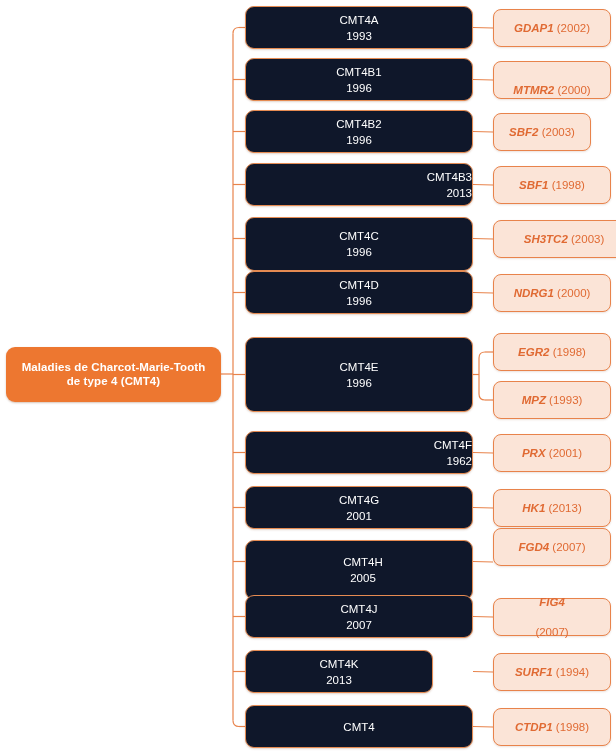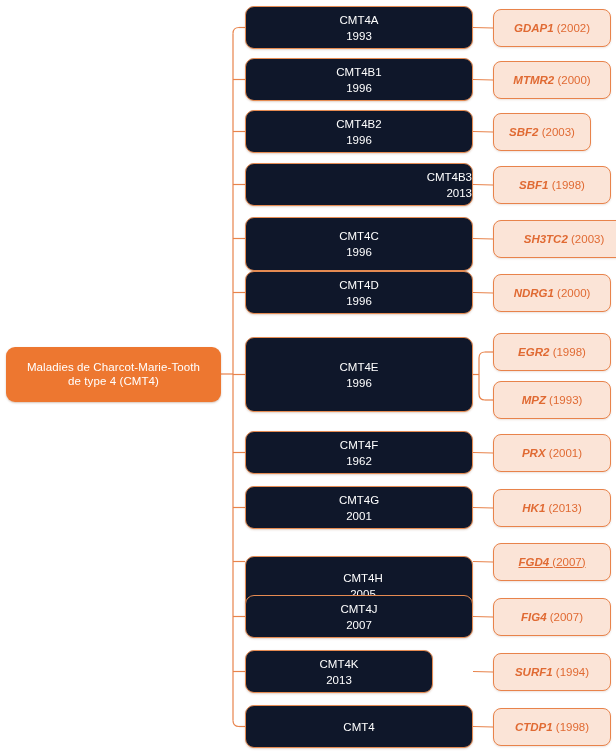--- a/index.html
+++ b/index.html
@@ -32,21 +32,21 @@
     flex-direction: column;
     align-items: center;
     justify-content: center;
     text-align: center;
   }
   
   .root-node {
     background: #ED7730;
     border-radius: 9px;
     color: #ffffff;
-    font-weight: normal;
+    font-weight: bold;
     font-size: 11.5px;
     line-height: 14px;
     letter-spacing: 0.1px;
     box-shadow: 0 1px 2px rgba(120,60,20,0.30);
     padding: 2px 0;
   }
   .root-line { display: block; white-space: nowrap; }
   
   .mid-node {
     background: #0f172a;
@@ -124,21 +124,21 @@
       </div>
       <div class="node mid-node" style="left: 245px; top: 6px; width: 228px; height: 43px;">
         <span class="mid-line">CMT4A</span>
         <span class="mid-line">1993</span>
       </div>
       <div class="node gene-node" style="left: 493px; top: 9px; width: 118px; height: 38px; flex-direction: row;"><span class="gene-sym">GDAP1</span>&nbsp;<span class="gene-year">(2002)</span></div>
       <div class="node mid-node" style="left: 245px; top: 58px; width: 228px; height: 43px; text-align: right;">
         <span class="mid-line">CMT4B1</span>
         <span class="mid-line">1996</span>
       </div>
-      <div class="node gene-node" style="left: 493px; top: 61px; width: 118px; height: 38px; flex-direction: row;"><span class="gene-sym">MTMR2</span>&nbsp;<span class="gene-year">(2000)</span></div>
+      <div class="node gene-node" style="left: 493px; top: 61px; width: 118px; height: 38px; flex-direction: row; align-items: flex-end;"><span class="gene-sym">MTMR2</span>&nbsp;<span class="gene-year">(2000)</span></div>
       <div class="node mid-node" style="left: 245px; top: 110px; width: 228px; height: 43px;">
         <span class="mid-line">CMT4B2</span>
         <span class="mid-line">1996</span>
       </div>
       <div class="node gene-node" style="left: 493px; top: 113px; width: 98px; height: 38px; flex-direction: row;"><span class="gene-sym">SBF2</span>&nbsp;<span class="gene-year">(2003)</span></div>
       <div class="node mid-node" style="left: 245px; top: 163px; width: 228px; height: 43px; align-items: flex-end;">
         <span class="mid-line">CMT4B3</span>
         <span class="mid-line">2013</span>
       </div>
       <div class="node gene-node" style="left: 493px; top: 166px; width: 118px; height: 38px; flex-direction: row;"><span class="gene-sym">SBF1</span>&nbsp;<span class="gene-year">(1998)</span></div>
@@ -151,40 +151,40 @@
         <span class="mid-line">CMT4D</span>
         <span class="mid-line">1996</span>
       </div>
       <div class="node gene-node" style="left: 493px; top: 274px; width: 118px; height: 38px; flex-direction: row;"><span class="gene-sym">NDRG1</span>&nbsp;<span class="gene-year">(2000)</span></div>
       <div class="node mid-node" style="left: 245px; top: 337px; width: 228px; height: 75px;">
         <span class="mid-line">CMT4E</span>
         <span class="mid-line">1996</span>
       </div>
       <div class="node gene-node" style="left: 493px; top: 333px; width: 118px; height: 38px; flex-direction: row;"><span class="gene-sym">EGR2</span>&nbsp;<span class="gene-year">(1998)</span></div>
       <div class="node gene-node" style="left: 493px; top: 381px; width: 118px; height: 38px; flex-direction: row;"><span class="gene-sym">MPZ</span>&nbsp;<span class="gene-year">(1993)</span></div>
-      <div class="node mid-node" style="left: 245px; top: 431px; width: 228px; height: 43px;">
+      <div class="node mid-node" style="left: 245px; top: 431px; width: 228px; height: 43px; align-items: flex-end;">
         <span class="mid-line">CMT4F</span>
         <span class="mid-line">1962</span>
       </div>
       <div class="node gene-node" style="left: 493px; top: 434px; width: 118px; height: 38px; flex-direction: row;"><span class="gene-sym">PRX</span>&nbsp;<span class="gene-year">(2001)</span></div>
       <div class="node mid-node" style="left: 245px; top: 486px; width: 228px; height: 43px;">
         <span class="mid-line">CMT4G</span>
         <span class="mid-line">2001</span>
       </div>
       <div class="node gene-node" style="left: 493px; top: 489px; width: 118px; height: 38px; flex-direction: row;"><span class="gene-sym">HK1</span>&nbsp;<span class="gene-year">(2013)</span></div>
-      <div class="node mid-node" style="left: 245px; top: 556px; width: 228px; height: 60px; padding-left: 8px;">
+      <div class="node mid-node" style="left: 245px; top: 540px; width: 228px; height: 60px; padding-left: 8px;">
         <span class="mid-line">CMT4H</span>
         <span class="mid-line">2005</span>
       </div>
-      <div class="node gene-node" style="left: 493px; top: 543px; width: 118px; height: 38px; flex-direction: row; text-decoration: underline;"><span class="gene-sym">FGD4</span>&nbsp;<span class="gene-year">(2007)</span></div>
+      <div class="node gene-node" style="left: 493px; top: 528px; width: 118px; height: 38px; flex-direction: row;"><span class="gene-sym">FGD4</span>&nbsp;<span class="gene-year">(2007)</span></div>
       <div class="node mid-node" style="left: 245px; top: 595px; width: 228px; height: 43px;">
         <span class="mid-line">CMT4J</span>
         <span class="mid-line">2007</span>
       </div>
-      <div class="node gene-node" style="left: 493px; top: 598px; width: 118px; height: 38px; flex-direction: row;"><span class="gene-sym">FIG4</span>&nbsp;<span class="gene-year">(2007)</span></div>
+      <div class="node gene-node" style="left: 493px; top: 598px; width: 118px; height: 38px; flex-direction: column;"><span class="gene-sym">FIG4</span>&nbsp;<span class="gene-year">(2007)</span></div>
       <div class="node mid-node" style="left: 245px; top: 650px; width: 188px; height: 43px;">
         <span class="mid-line">CMT4K</span>
         <span class="mid-line">2013</span>
       </div>
       <div class="node gene-node" style="left: 493px; top: 653px; width: 118px; height: 38px; flex-direction: row;"><span class="gene-sym">SURF1</span>&nbsp;<span class="gene-year">(1994)</span></div>
       <div class="node mid-node" style="left: 245px; top: 705px; width: 228px; height: 43px;">
         <span class="mid-line">CMT4</span>
       </div>
       <div class="node gene-node" style="left: 493px; top: 708px; width: 118px; height: 38px; flex-direction: row;"><span class="gene-sym">CTDP1</span>&nbsp;<span class="gene-year">(1998)</span></div>
     </div>

